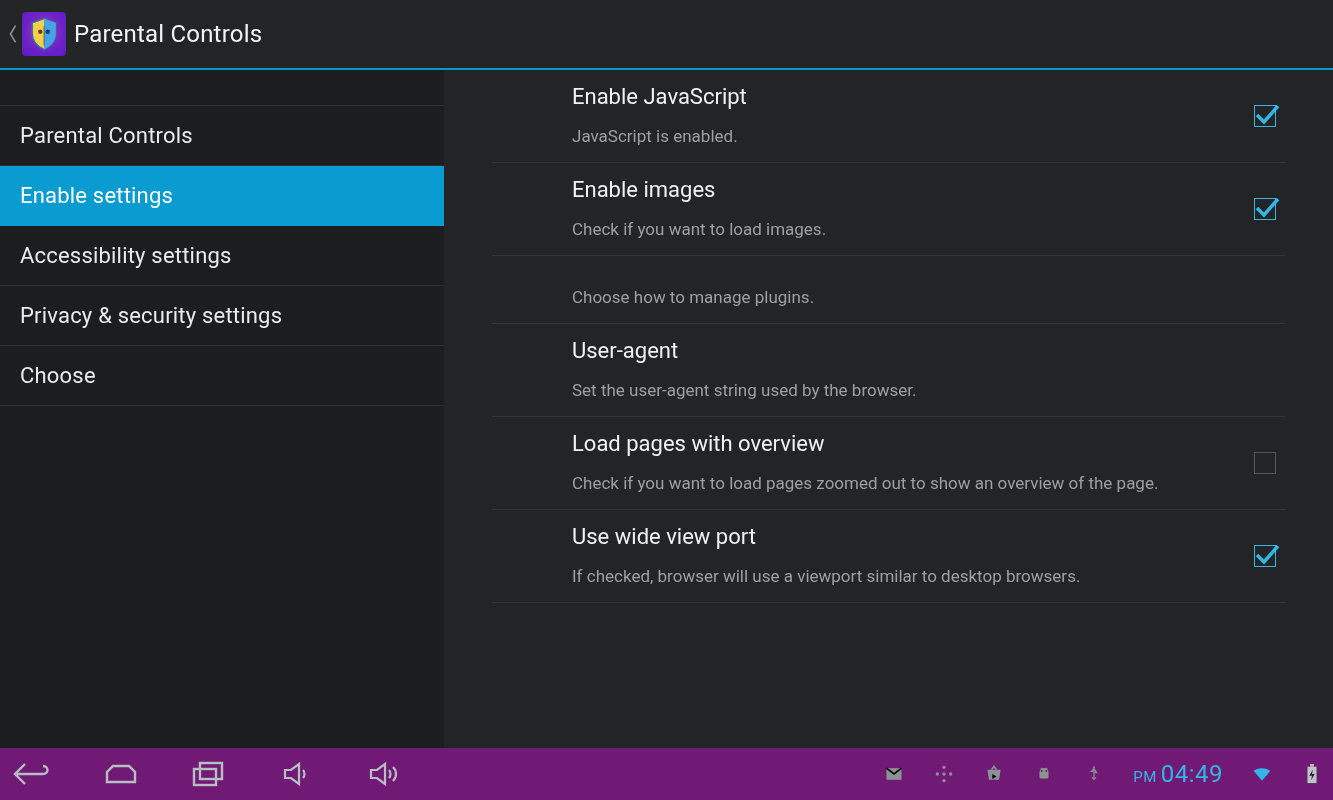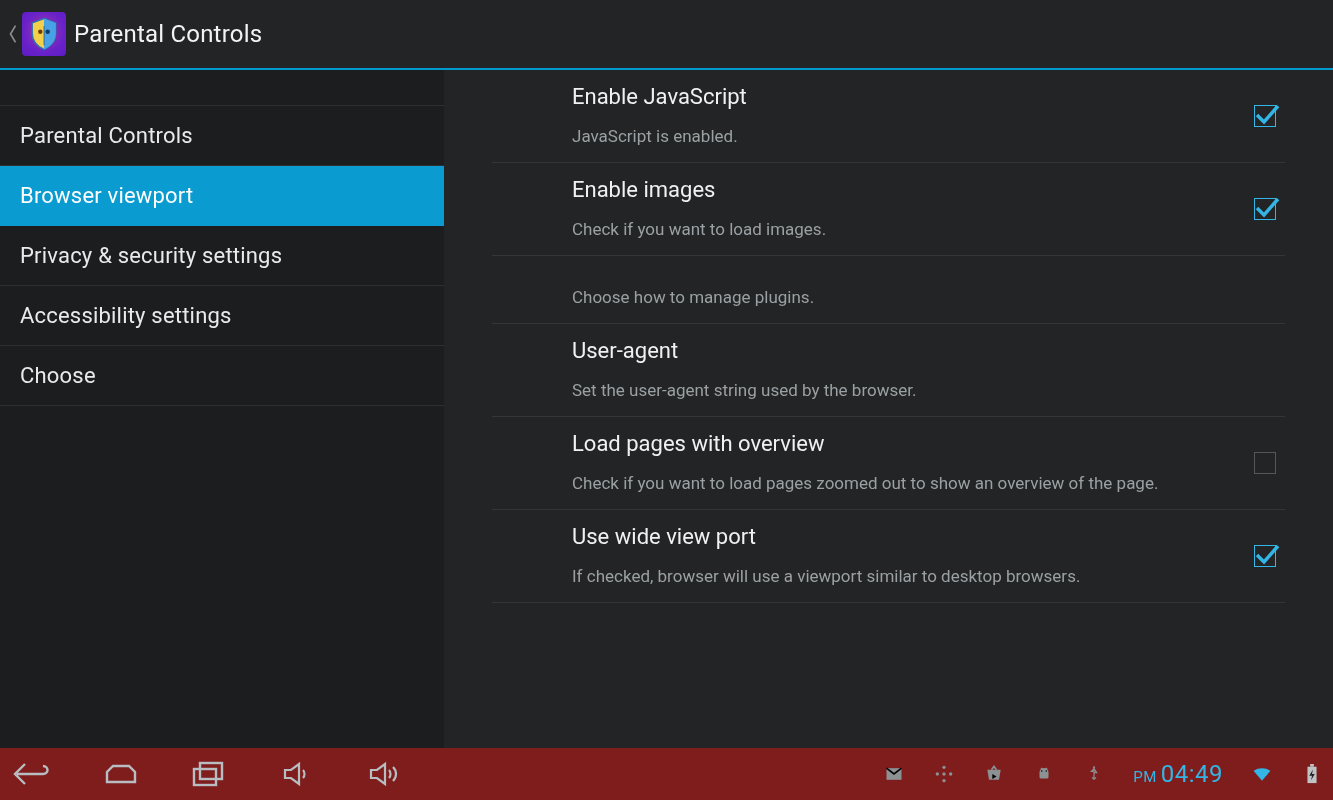--- a/index.html
+++ b/index.html
@@ -53,21 +53,21 @@
   .setting .sub { color: #9aa0a3; font-size: 17px; margin-top: 16px; line-height: 1.35; }
   .setting .ctrl { width: 40px; display: flex; justify-content: center; align-items: center; }
 
   .cb { width: 22px; height: 22px; border: 1px solid #7d8285; display: inline-block; position: relative; }
   .cb.unchecked { opacity: .55; }
   .cb.checked { border-color: #33b5e5; }
   .cb.checked svg { position: absolute; top: -4px; left: -1px; }
 
   
   .navbar {
-    height: 52px; background: #7f1d1d; display: flex; align-items: center; padding: 0 10px;
+    height: 52px; background: #701a75; display: flex; align-items: center; padding: 0 10px;
     color: #b7bdc1;
   }
   .navbar .left, .navbar .right { display: flex; align-items: center; }
   .navbar .left { gap: 42px; }
   .navbar .right { margin-left: auto; gap: 28px; align-items: center; }
   .nav-btn { width: 46px; height: 32px; display: flex; align-items: center; justify-content: center; cursor: pointer; }
   .nav-btn svg { stroke: #b7bdc1; }
   .clock { color: #33b5e5; font-size: 24px; letter-spacing: .5px; display: flex; align-items: baseline; gap: 4px; }
   .clock .ampm { font-size: 15px; }
   .status-icon { width: 22px; height: 22px; display:flex; align-items:center; justify-content:center; }
@@ -97,27 +97,27 @@
   </div>
 
   <div class="body">
 
     <div class="sidebar">
       <div class="spacer-top"></div>
       <div class="side-item">
         <span>Parental Controls</span>
       </div>
       <div class="side-item selected">
-        <span>Browser viewport</span>
+        <span>Enable settings</span>
+      </div>
+      <div class="side-item">
+        <span>Accessibility settings</span>
       </div>
       <div class="side-item">
         <span>Privacy &amp; security settings</span>
-      </div>
-      <div class="side-item">
-        <span>Accessibility settings</span>
       </div>
       <div class="side-item">
         <span>Choose</span>
       </div>
     </div>
 
     <div class="main">
 
       <div class="setting">
         <div class="txt">

